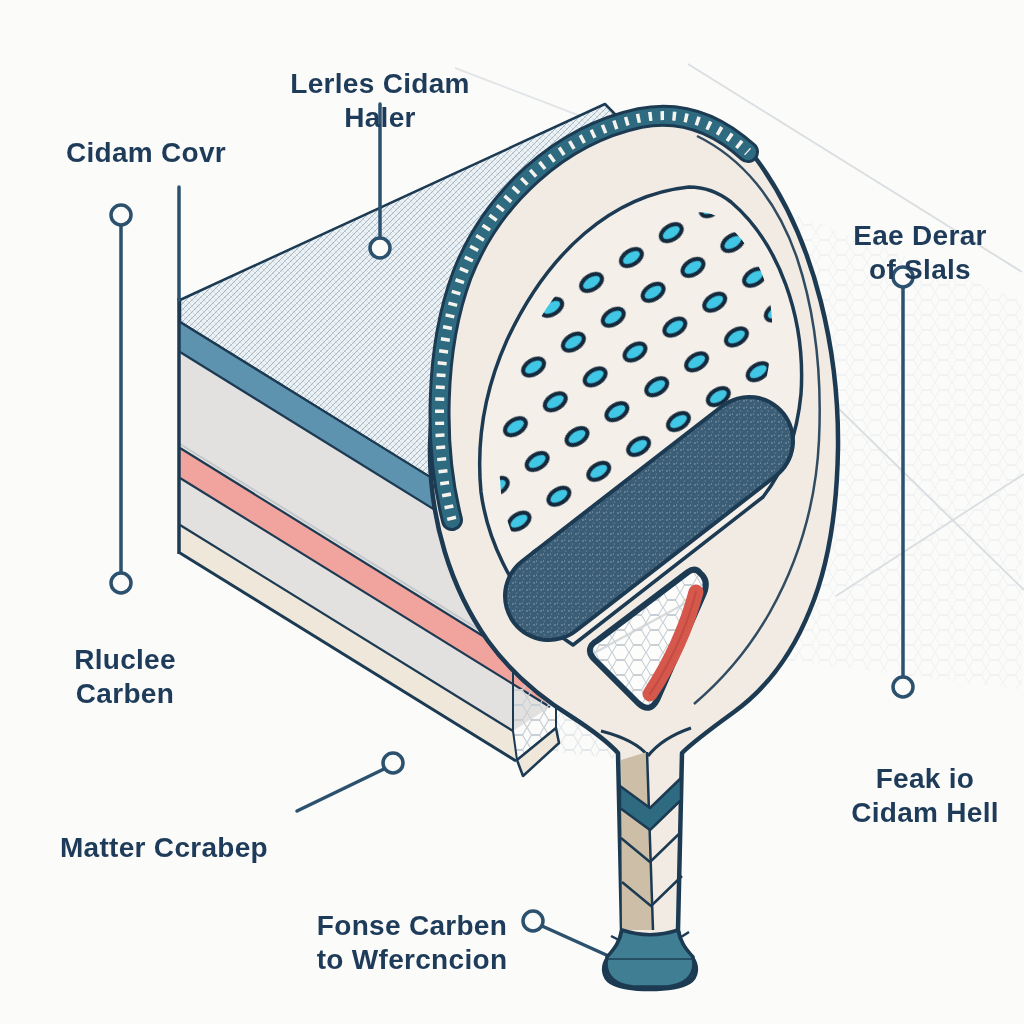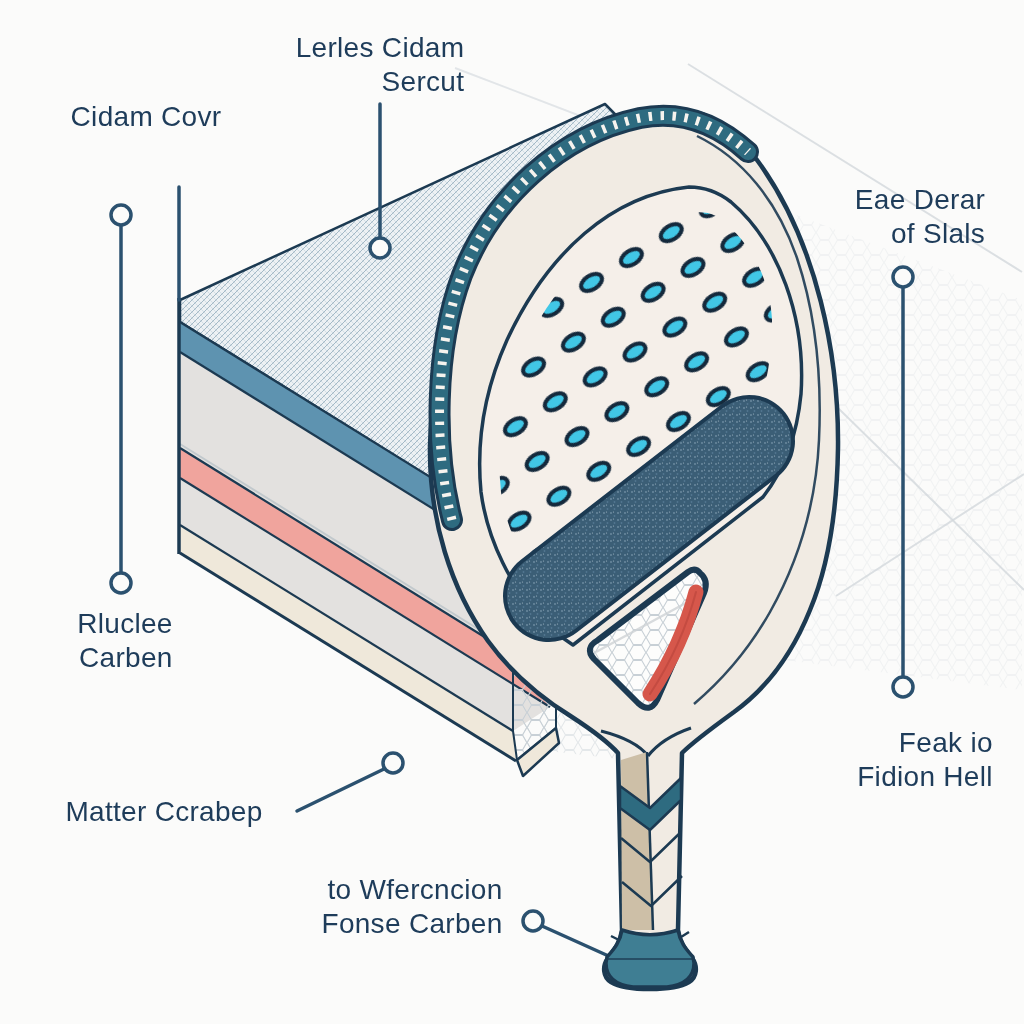--- a/index.html
+++ b/index.html
@@ -6,22 +6,22 @@
   #canvas{
     position:relative;width:1024px;height:1024px;overflow:hidden;
     background:var(--bg,#fbfbfa);
     font-family:"Liberation Sans", sans-serif;
   }
   #art{position:absolute;left:0;top:0;width:1024px;height:1024px;}
   .label{
     position:absolute;
     transform:translateX(-50%);
     color:var(--label-text,#1e3c5a);
-    font-size:28px;line-height:1.22;font-weight:400;
-    letter-spacing:.3px;text-align:right;white-space:nowrap;
+    font-size:28px;line-height:1.22;font-weight:700;
+    letter-spacing:.3px;text-align:center;white-space:nowrap;margin-top:36px;
   }
   .label span{display:block;}
   
   .f-frame{fill:var(--frame-cream);}
   .f-face{fill:var(--face);}
   .f-blue{fill:var(--layer-blue);}
   .f-gray{fill:var(--layer-gray);}
   .f-pink{fill:var(--layer-pink);}
   .f-creamL{fill:var(--layer-cream);}
   .f-tan{fill:var(--handle-tan);}
@@ -182,37 +182,37 @@
           <path d="M 611,936 L 651,956 L 689,932"></path>
         </g>
         <path class="f-butt s-navy" stroke-width="3.5" d="M 622,930 C 620,943 613,950 607,957 L 606,963 C 606,976 615,985 633,987 L 667,987 C 685,985 694,976 694,963 L 693,957 C 687,950 680,943 678,930 C 660,936 640,936 622,930 Z"></path>
         <line x1="608" y1="959" x2="692" y2="959" class="s-navy" stroke-width="2" opacity="0.7"></line>
       </g>
     </g>
   </svg>
 
   <div class="label" style="left:380px;top:31px">
     <span>Lerles Cidam</span>
-    <span>Sercut</span>
+    <span>Haler</span>
   </div>
   <div class="label" style="left:146px;top:100px">
     <span>Cidam Covr</span>
   </div>
   <div class="label" style="left:920px;top:183px">
     <span>Eae Derar</span>
     <span>of Slals</span>
   </div>
   <div class="label" style="left:125px;top:607px">
     <span>Rluclee</span>
     <span>Carben</span>
   </div>
   <div class="label" style="left:164px;top:795px">
     <span>Matter Ccrabep</span>
   </div>
   <div class="label" style="left:412px;top:873px">
+    <span>Fonse Carben</span>
     <span>to Wfercncion</span>
-    <span>Fonse Carben</span>
   </div>
   <div class="label" style="left:925px;top:726px">
     <span>Feak io</span>
-    <span>Fidion Hell</span>
+    <span>Cidam Hell</span>
   </div>
 </div>
 
 </body></html>

